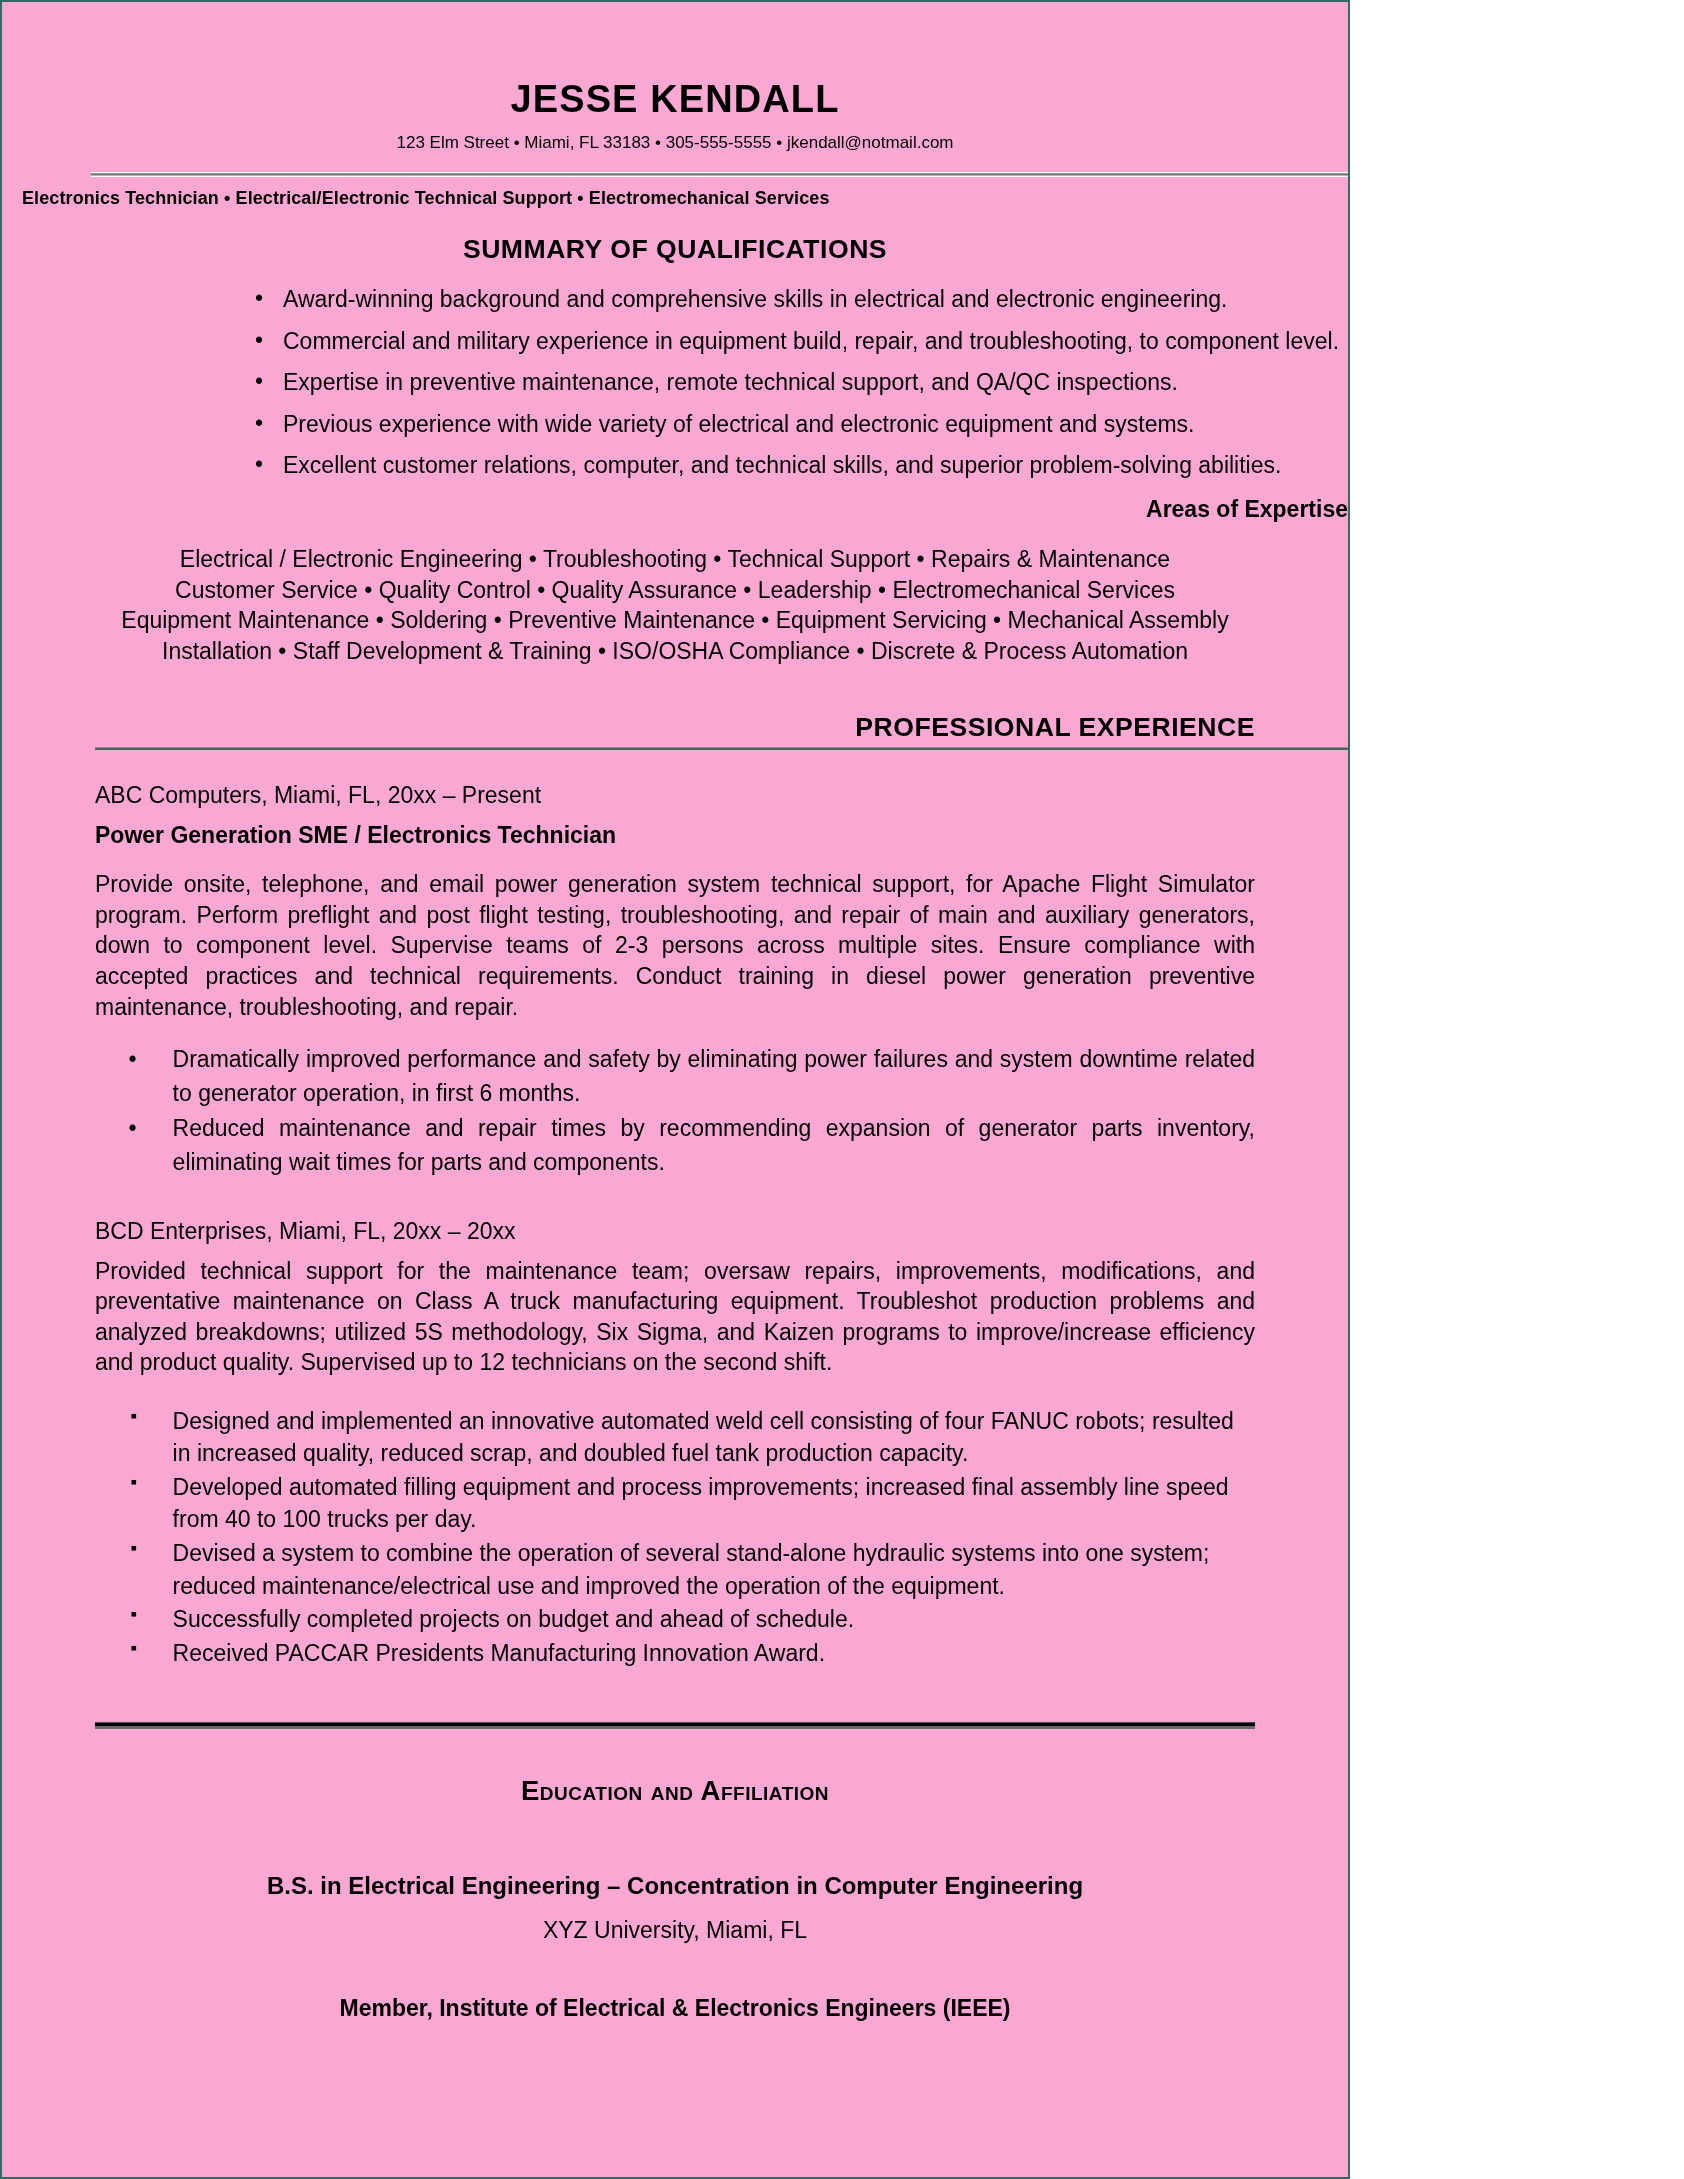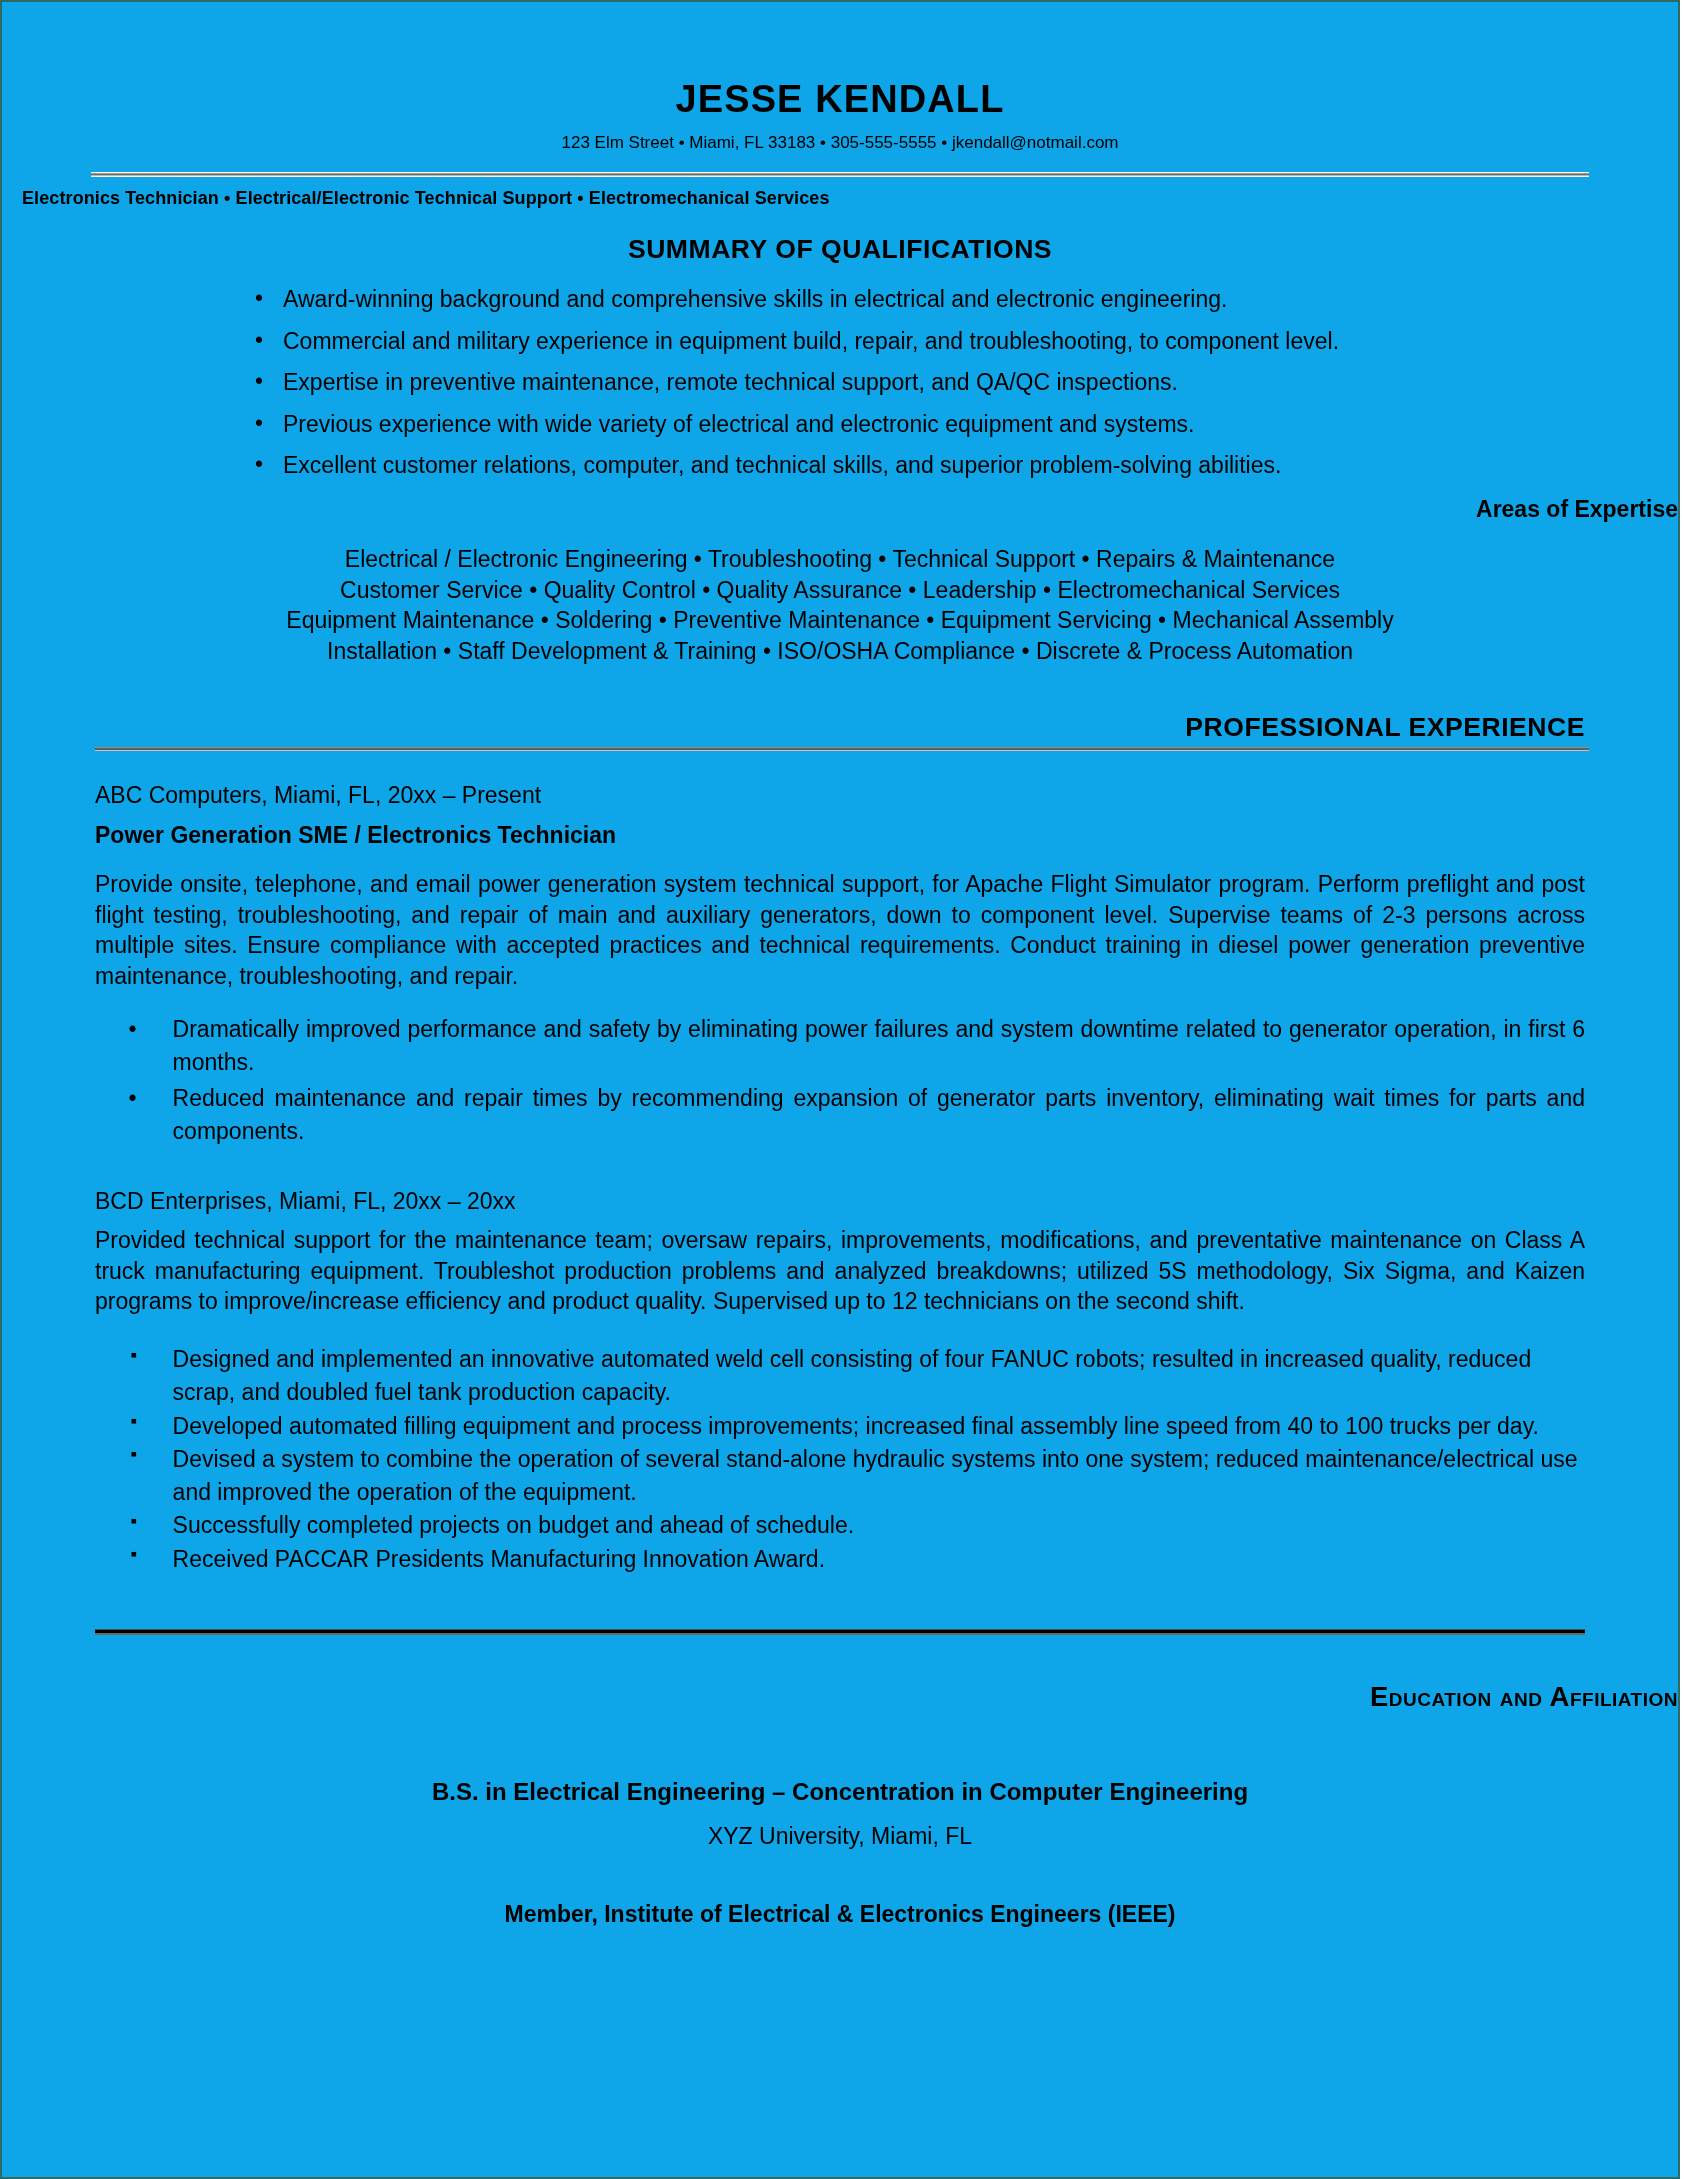--- a/index.html
+++ b/index.html
@@ -7,24 +7,24 @@
     margin: 0;
     padding: 0;
     background: #ffffff;
   }
   body {
     font-family: "Liberation Sans", sans-serif;
     color: #000000;
   }
   .page {
     position: relative;
-    width: 1680px;
+    width: 1350px;
     height: 2179px;
     box-sizing: border-box;
-    background: #0ea5e9;
+    background: #f9a8d4;
     border: 2.7px solid #2f6b63;
     overflow: hidden;
   }
   .page-inner {
     position: absolute;
     left: 0; top: 0; right: 0; bottom: 0;
     padding: 0;
   }
 
   
@@ -199,21 +199,21 @@
     margin: 53px 93px 0 93px;
     height: 6.2px;
     background: linear-gradient(to bottom,
        #4a4a4a 0px, #4a4a4a 0.9px,
        #000000 0.9px, #000000 4.4px,
        #6a6a6a 4.4px, #6a6a6a 6.2px);
   }
 
   
   .edu-head {
-    text-align: right;
+    text-align: center;
     font-size: 27.5px;
     font-weight: bold;
     font-variant: small-caps;
     letter-spacing: 0.5px;
     margin-top: 46px;
   }
   .edu-degree {
     text-align: center;
     font-size: 24px;
     font-weight: bold;

